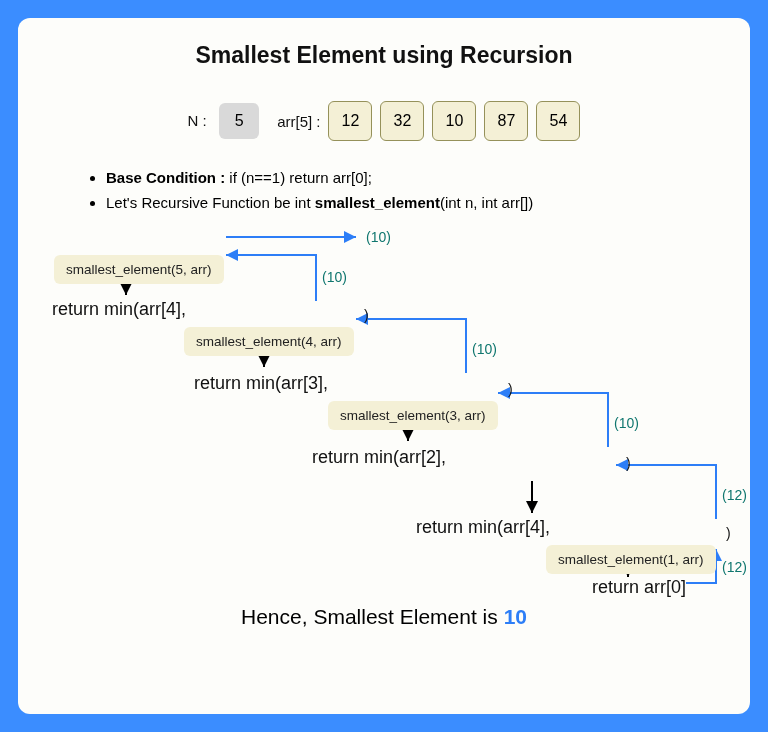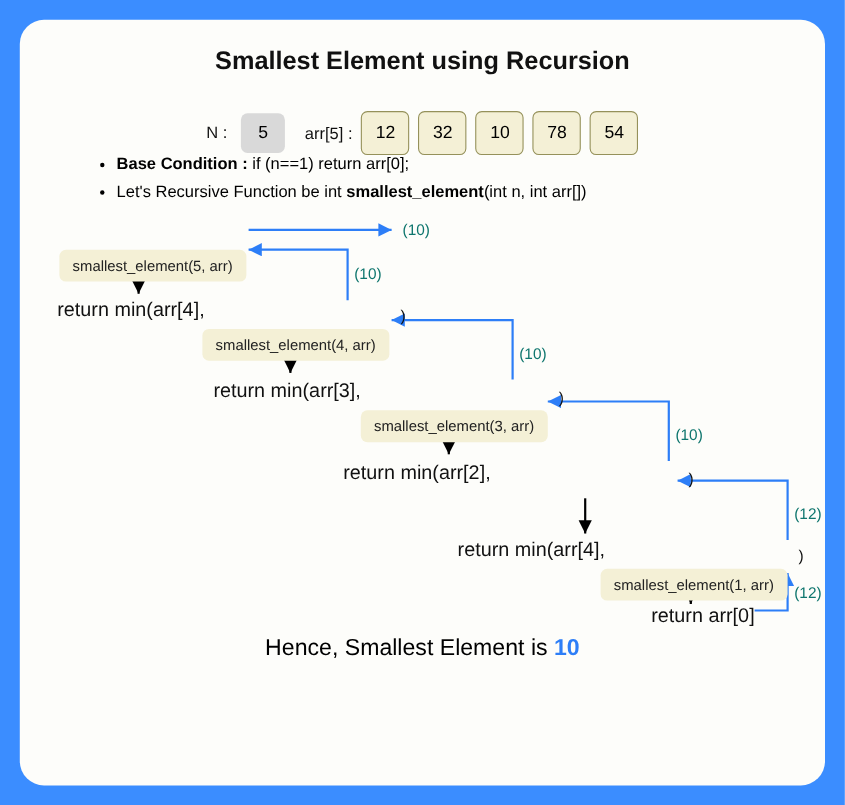--- a/index.html
+++ b/index.html
@@ -5,21 +5,21 @@
   * { box-sizing: border-box; margin: 0; padding: 0; }
   body {
     background: #3b8dff;
     width: 768px;
     height: 732px;
     font-family: 'Segoe UI', Arial, sans-serif;
     padding: 18px;
   }
   .card {
     background: #fdfdfa;
-    border-radius: 22px;
+    border-radius: 12px;
     width: 100%;
     height: 100%;
     position: relative;
     padding: 20px 28px;
     overflow: hidden;
   }
   .title {
     text-align: center;
     font-weight: 700;
     font-size: 23px;
@@ -54,20 +54,21 @@
     width: 44px; height: 40px;
     border: 1.5px solid #95915a;
     background: #f4f0d6;
     border-radius: 6px;
     display: flex;
     align-items: center;
     justify-content: center;
     font-size: 16px; font-weight: 500;
   }
   .bullets {
+    margin-top: 28px;
     margin-left: 60px;
     font-size: 15px;
   }
   .bullets li { margin-bottom: 8px; list-style: disc; }
   .stage {
     position: relative;
     width: 100%;
     height: 380px;
     margin-top: 12px;
   }
@@ -113,21 +114,21 @@
     <div>
       <span class="lbl">N :</span>
       <span class="nbox">5</span>
     </div>
     <div style="display:flex;align-items:center;">
       <span class="lbl">arr[5] :</span>
       <div class="arr">
         <div class="cell">12</div>
         <div class="cell">32</div>
         <div class="cell">10</div>
-        <div class="cell">78</div>
+        <div class="cell">87</div>
         <div class="cell">54</div>
       </div>
     </div>
   </div>
 
   <ul class="bullets">
     <li>
       <b>Base Condition : </b><span>if (n==1) return arr[0];</span>
     </li>
     <li>

